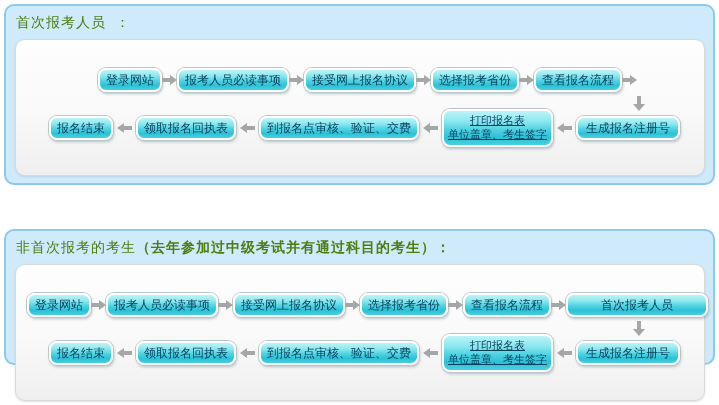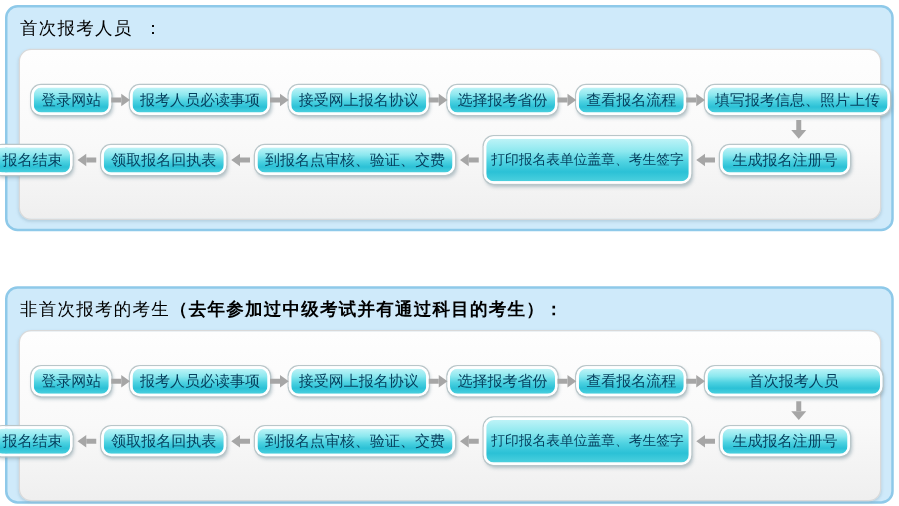--- a/index.html
+++ b/index.html
@@ -9,50 +9,50 @@
     font-family:"DejaVu Sans","Liberation Sans",sans-serif;
   }
   .panel{
     position:absolute;left:4px;width:711px;box-sizing:border-box;
     background:#cfeafa;
     border:2px solid #8ec9e9;
     border-radius:10px;
   }
   .panel-title{
     position:absolute;top:8px;left:10px;
-    font-size:14px;color:#000000;letter-spacing:1px;white-space:nowrap;font-family:Liberation Mono, monospace;
+    font-size:14px;color:#4d7c0f;letter-spacing:1px;white-space:nowrap;font-family:Liberation Mono, monospace;
   }
   .panel-title b{font-weight:bold;}
   .inner{
     position:absolute;left:9px;right:8px;top:33px;height:135px;
     background:linear-gradient(180deg,#fefefe 0%,#f9f9f9 55%,#efefef 100%);
     border:1px solid #d9d9d9;
     border-radius:10px;
     box-shadow:0 1px 2px rgba(140,170,185,.35);
   }
   .row{
     position:absolute;display:flex;align-items:center;height:24px;
   }
-  .row-top{top:28px;left:9px;right:6px;justify-content:flex-start;}
+  .row-top{top:28px;left:21px;right:6px;justify-content:center;}
   .row-bottom{top:76px;right:24px;left:7px;justify-content:flex-end;}
   .row-bottom .arr{margin:0 4px;}
   .step{
     flex-shrink:0;
     height:24px;box-sizing:border-box;
     display:flex;align-items:center;justify-content:center;
     padding:0 6px;
     font-size:12px;color:#053e5c;white-space:nowrap;
     background:linear-gradient(180deg,#bdf3f7 0%,#8ce8ef 30%,#4ed2e1 55%,#2bc1d6 78%,#4bd0de 100%);
     border:2px solid #ffffff;
     border-radius:8px;
     box-shadow:0 0 0 1px #b9c6c9,1px 2px 3px rgba(100,130,145,.45);
   }
   .step.two-line{
-    height:38px;line-height:1.3;
-    font-size:11px;padding:0 4px;
+    height:38px;flex-direction:column;line-height:1.3;
+    font-size:11px;padding:0 4px;text-decoration:underline;
   }
   .step.wide{min-width:142px;}
   .step.reg{min-width:104px;}
   
   .arr{position:relative;flex-shrink:0;}
   .arr-r{width:15px;height:12px;}
   .arr-r::before{content:"";position:absolute;left:0;top:4px;width:8px;height:4px;background:#a6a6a6;}
   .arr-r::after{content:"";position:absolute;left:8px;top:1px;width:0;height:0;
     border-left:7px solid #a6a6a6;border-top:5px solid transparent;border-bottom:5px solid transparent;}
   .arr-l{width:15px;height:12px;}
@@ -76,41 +76,40 @@
       <div class="step">登录网站</div>
       <div class="arr arr-r"></div>
       <div class="step">报考人员必读事项</div>
       <div class="arr arr-r"></div>
       <div class="step">接受网上报名协议</div>
       <div class="arr arr-r"></div>
       <div class="step">选择报考省份</div>
       <div class="arr arr-r"></div>
       <div class="step">查看报名流程</div>
       <div class="arr arr-r"></div>
-      <div class="step">填写报考信息、照片上传</div>
     </div>
     <div class="arr-d"></div>
     <div class="row row-bottom">
       <div class="step">报名结束</div>
       <div class="arr arr-l"></div>
       <div class="step">领取报名回执表</div>
       <div class="arr arr-l"></div>
       <div class="step">到报名点审核、验证、交费</div>
       <div class="arr arr-l"></div>
       <div class="step two-line">
         <span>打印报名表</span>
         <span>单位盖章、考生签字</span>
       </div>
       <div class="arr arr-l"></div>
       <div class="step reg">生成报名注册号</div>
     </div>
   </div>
 </div>
 
-<div class="panel" style="top:229px;height:174px;">
+<div class="panel" style="top:229px;height:136px;">
   <div class="panel-title">
     <span>非首次报考的考生</span><b>（去年参加过中级考试并有通过科目的考生）：</b>
   </div>
   <div class="inner">
     <div class="row row-top">
       <div class="step">登录网站</div>
       <div class="arr arr-r"></div>
       <div class="step">报考人员必读事项</div>
       <div class="arr arr-r"></div>
       <div class="step">接受网上报名协议</div>

